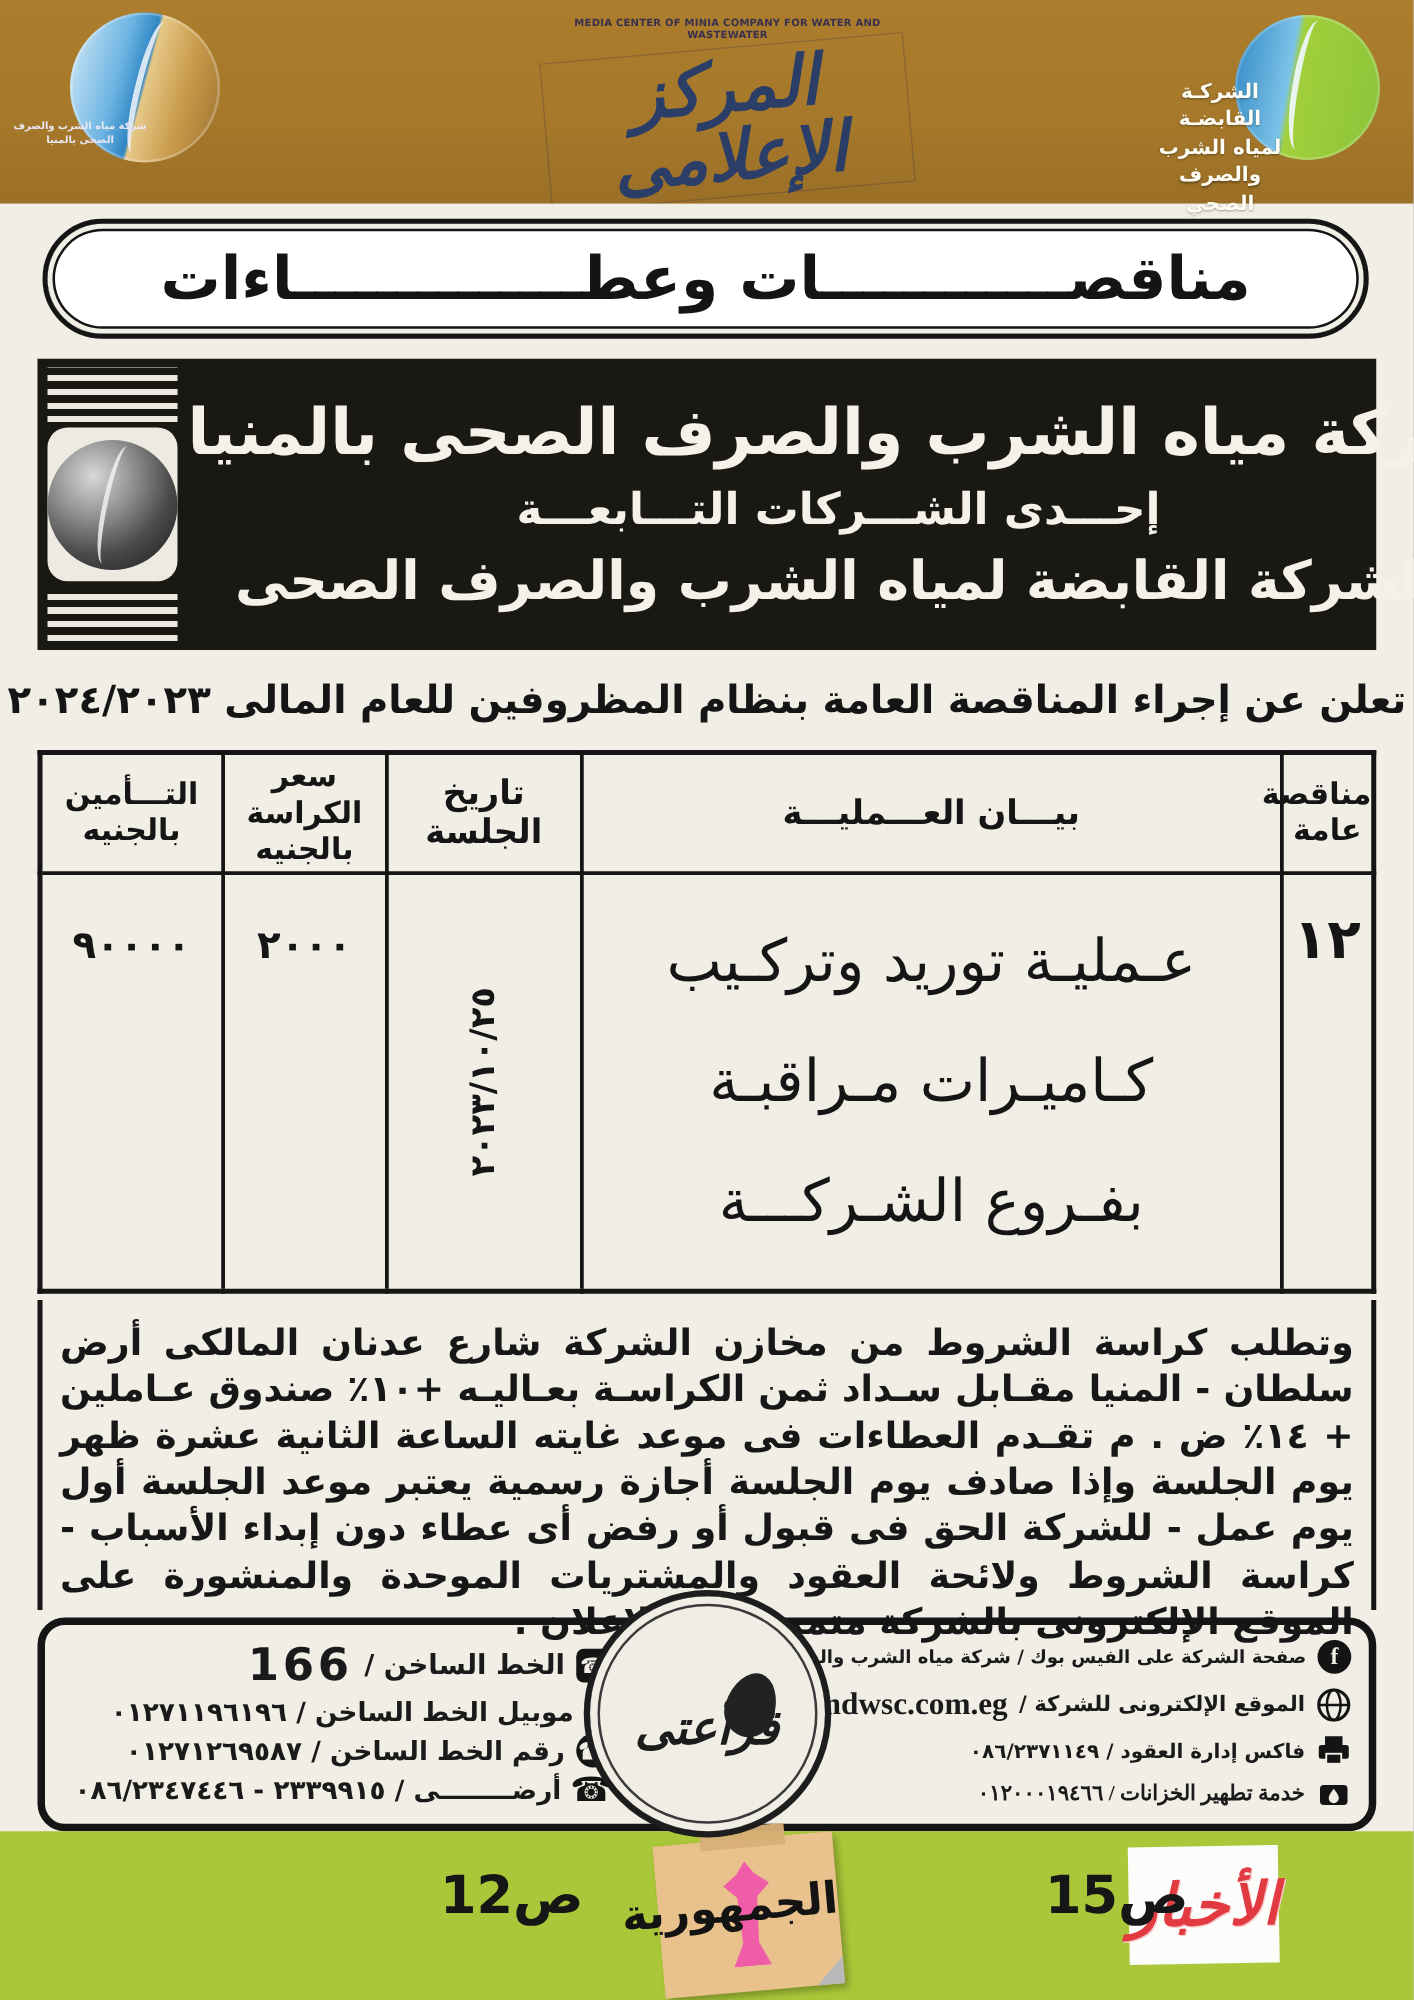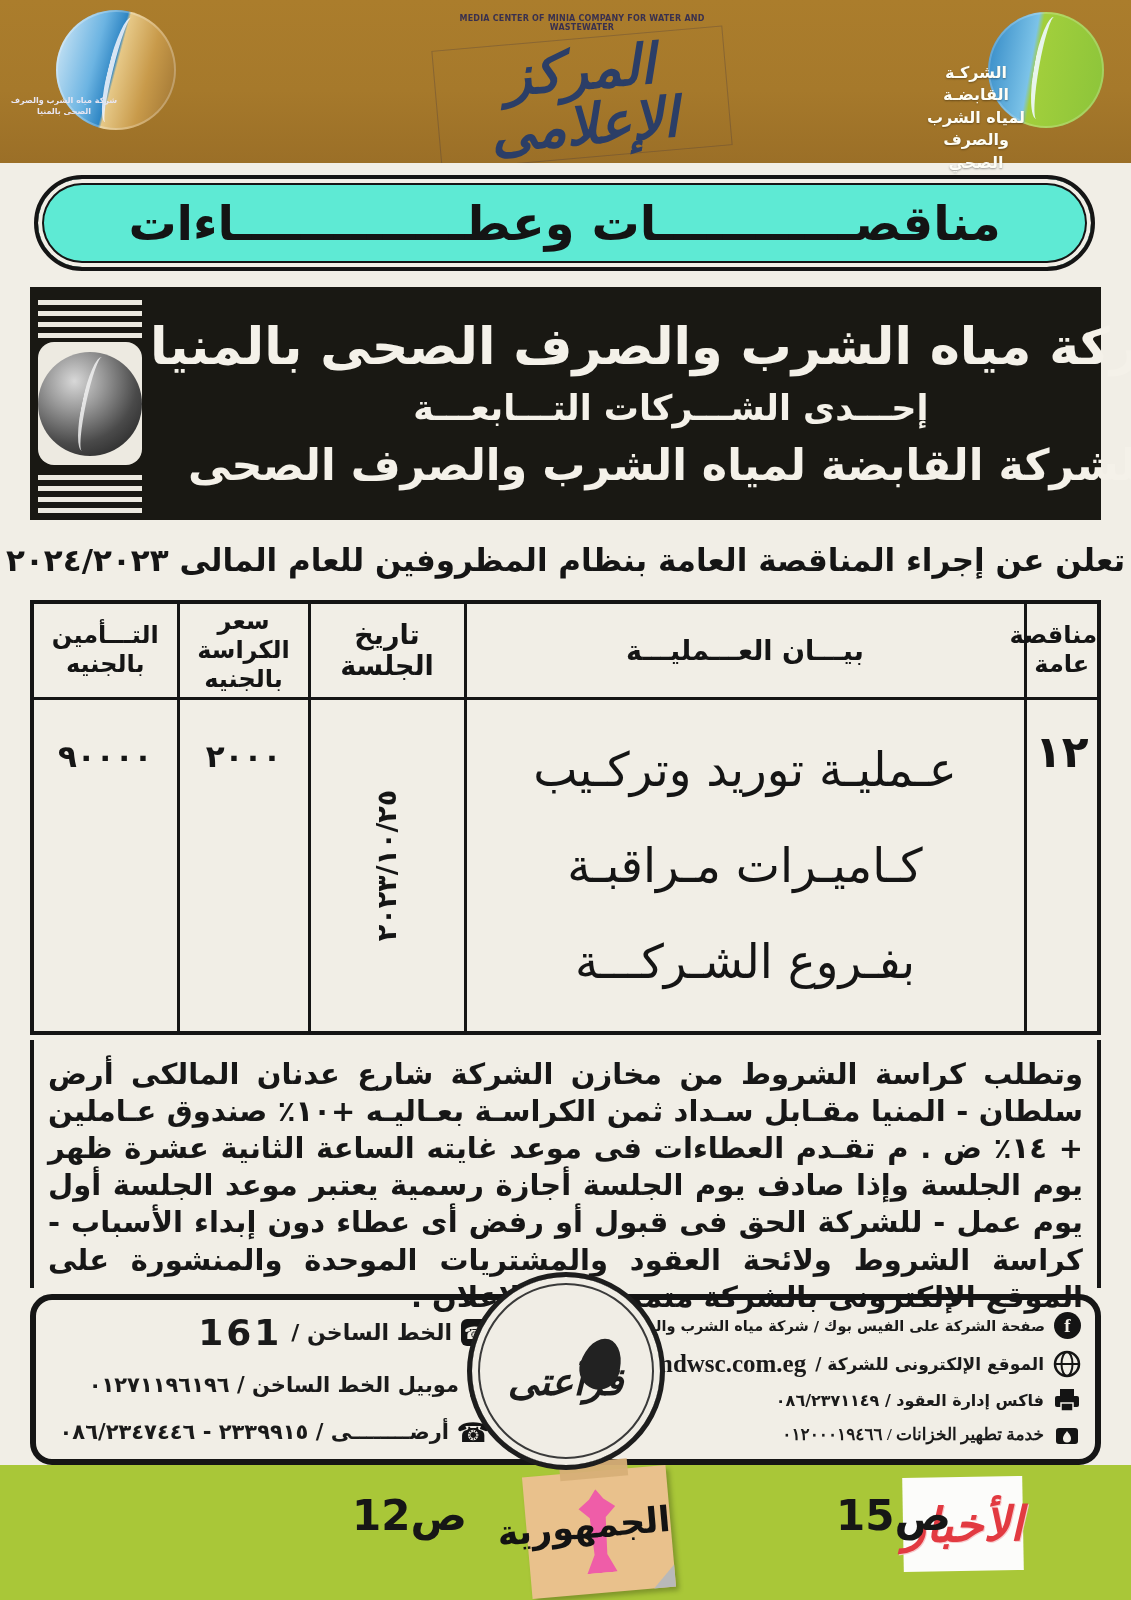--- a/index.html
+++ b/index.html
@@ -25,21 +25,21 @@
               background:linear-gradient(100deg,#2f86c4 0%,#7cc3e8 38%,#a2cf3c 42%,#8bc43a 100%);
               box-shadow:0 0 0 2px rgba(255,255,255,.2) inset;}
   .holding-logo::after{content:"";position:absolute;left:46px;top:4px;width:18px;height:104px;
               border-radius:50%;border-left:5px solid rgba(240,248,255,.9);transform:rotate(10deg);}
   .holding-text{position:absolute;left:916px;top:62px;width:120px;z-index:2;color:#fdfdf5;
               font-size:16px;font-weight:bold;text-align:center;line-height:1.4;direction:rtl;
               text-shadow:0 1px 2px rgba(0,0,0,.35);}
   
   .paper{position:absolute;left:0;top:163px;width:1131px;height:1302px;background:#f1eee6;}
   .tenders-banner{position:absolute;left:34px;top:12px;width:1061px;height:96px;box-sizing:border-box;
-              border:4px solid #151515;border-radius:48px;background:#5eead4;
+              border:4px solid #151515;border-radius:48px;background:#ffffff;
               box-shadow:inset 0 0 0 4px #f1eee6,inset 0 0 0 6px #151515;
               display:flex;align-items:center;justify-content:center;}
   .tenders-banner span{font-size:48px;font-weight:800;color:#141414;white-space:nowrap;direction:rtl;}
   .company-box{position:absolute;left:30px;top:124px;width:1071px;height:233px;background:#191813;
               display:flex;flex-direction:row;box-sizing:border-box;}
   .logo-col{width:212px;display:flex;flex-direction:column;justify-content:space-between;
               padding:7px 8px;box-sizing:border-box;}
   .stripes{height:44px;background:repeating-linear-gradient(180deg,#191813 0 6px,#ece9e0 6px 11px);}
   .logo-plate{height:124px;margin:4px 0;background:#edeae1;border-radius:16px;
               display:flex;align-items:center;justify-content:center;}
@@ -269,33 +269,37 @@
               </svg>
             </span>
             <span class="t-tank">خدمة تطهير الخزانات / ٠١٢٠٠٠١٩٤٦٦</span>
           </div>
         </div>
 
         <div class="col col-left">
           <div class="crow">
             <span class="ic ic-sq">☎</span>
             <span class="t-hotlabel">الخط الساخن /</span>
-            <span class="t-hotnum">161</span>
+            <span class="t-hotnum">166</span>
           </div>
           <div class="crow">
             <span class="ic">
               <svg width="20" height="28" viewBox="0 0 20 28">
                 <rect x="2" y="1" width="16" height="26" rx="3.5" fill="#141414"></rect>
                 <rect x="5" y="5" width="10" height="16" fill="#f1eee6"></rect>
                 <circle cx="10" cy="24" r="1.6" fill="#f1eee6"></circle>
               </svg>
             </span>
             <span class="t-left">موبيل الخط الساخن / ٠١٢٧١١٩٦١٩٦</span>
           </div>
           <div class="crow">
+            <span class="ic ic-circle">☎</span>
+            <span class="t-left">رقم الخط الساخن / ٠١٢٧١٢٦٩٥٨٧</span>
+          </div>
+          <div class="crow">
             <span class="ic ic-plain">☎</span>
             <span class="t-left">أرضــــــــى / ٢٣٣٩٩١٥ - ٠٨٦/٢٣٤٧٤٤٦</span>
           </div>
         </div>
       </div>
     </div>
   </div>
 
   <div class="press-strip">
     <div class="akhbar-logo">

